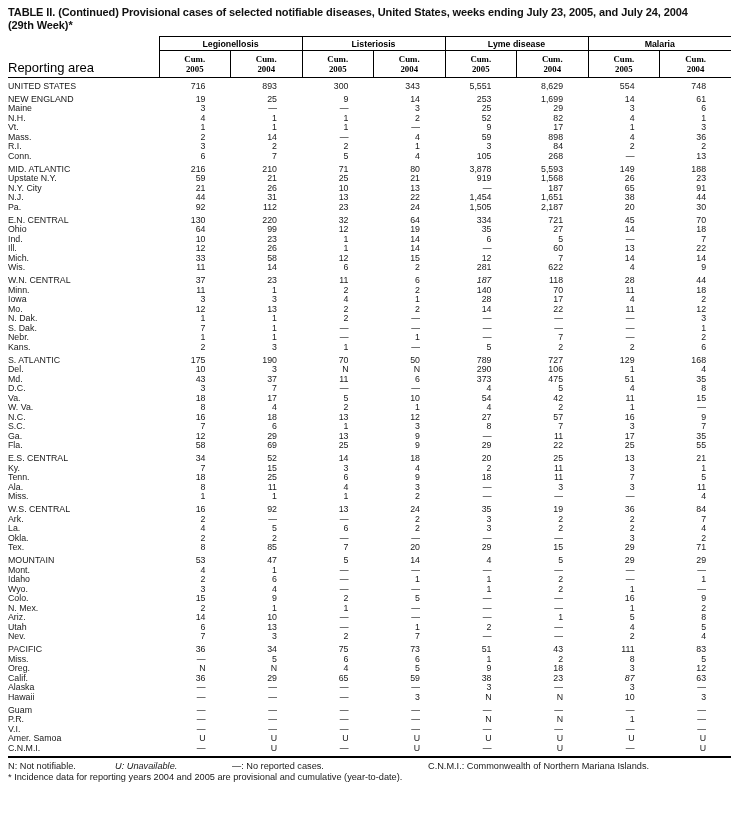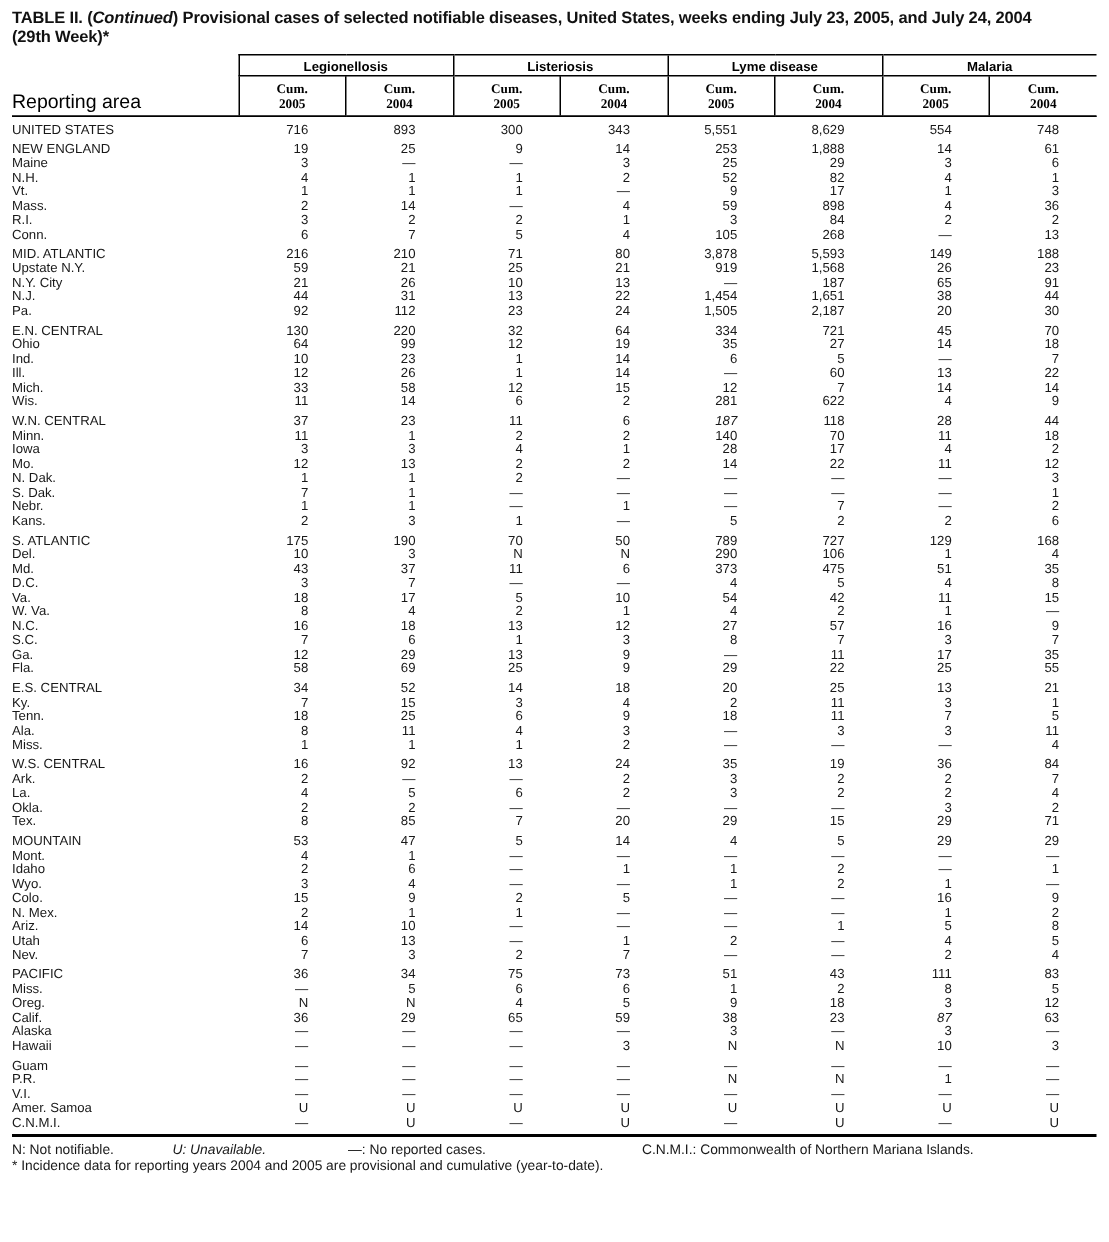--- a/index.html
+++ b/index.html
@@ -9,21 +9,21 @@
     font-family:"Liberation Sans", sans-serif;
     color:#111;
     overflow:hidden;
   }
   .page { padding:6px 8px 0 8px; }
 
   .title {
     font-size:11px; font-weight:bold; line-height:13px;
     letter-spacing:-0.1px;
   }
-  .title .cont { font-style:italic; }
+  .title .cont { }
 
   table.main {
     border-collapse:collapse; table-layout:fixed;
     width:723px; margin-top:4px;
   }
   col.ra { width:151px; }
   col.d  { width:71.5px; }
 
   thead th { padding:0; font-size:8.8px; color:#000; }
   th.group {
@@ -114,21 +114,21 @@
         </tr>
       </tbody>
       <tbody class="sec">
         <tr class="first">
           <td class="label">NEW ENGLAND</td>
           <td class="val">19</td>
           <td class="val">25</td>
           <td class="val">9</td>
           <td class="val">14</td>
           <td class="val">253</td>
-          <td class="val">1,888</td>
+          <td class="val">1,699</td>
           <td class="val">14</td>
           <td class="val">61</td>
         </tr>
         <tr class="">
           <td class="label">Maine</td>
           <td class="val">3</td>
           <td class="val">—</td>
           <td class="val">—</td>
           <td class="val">3</td>
           <td class="val">25</td>

